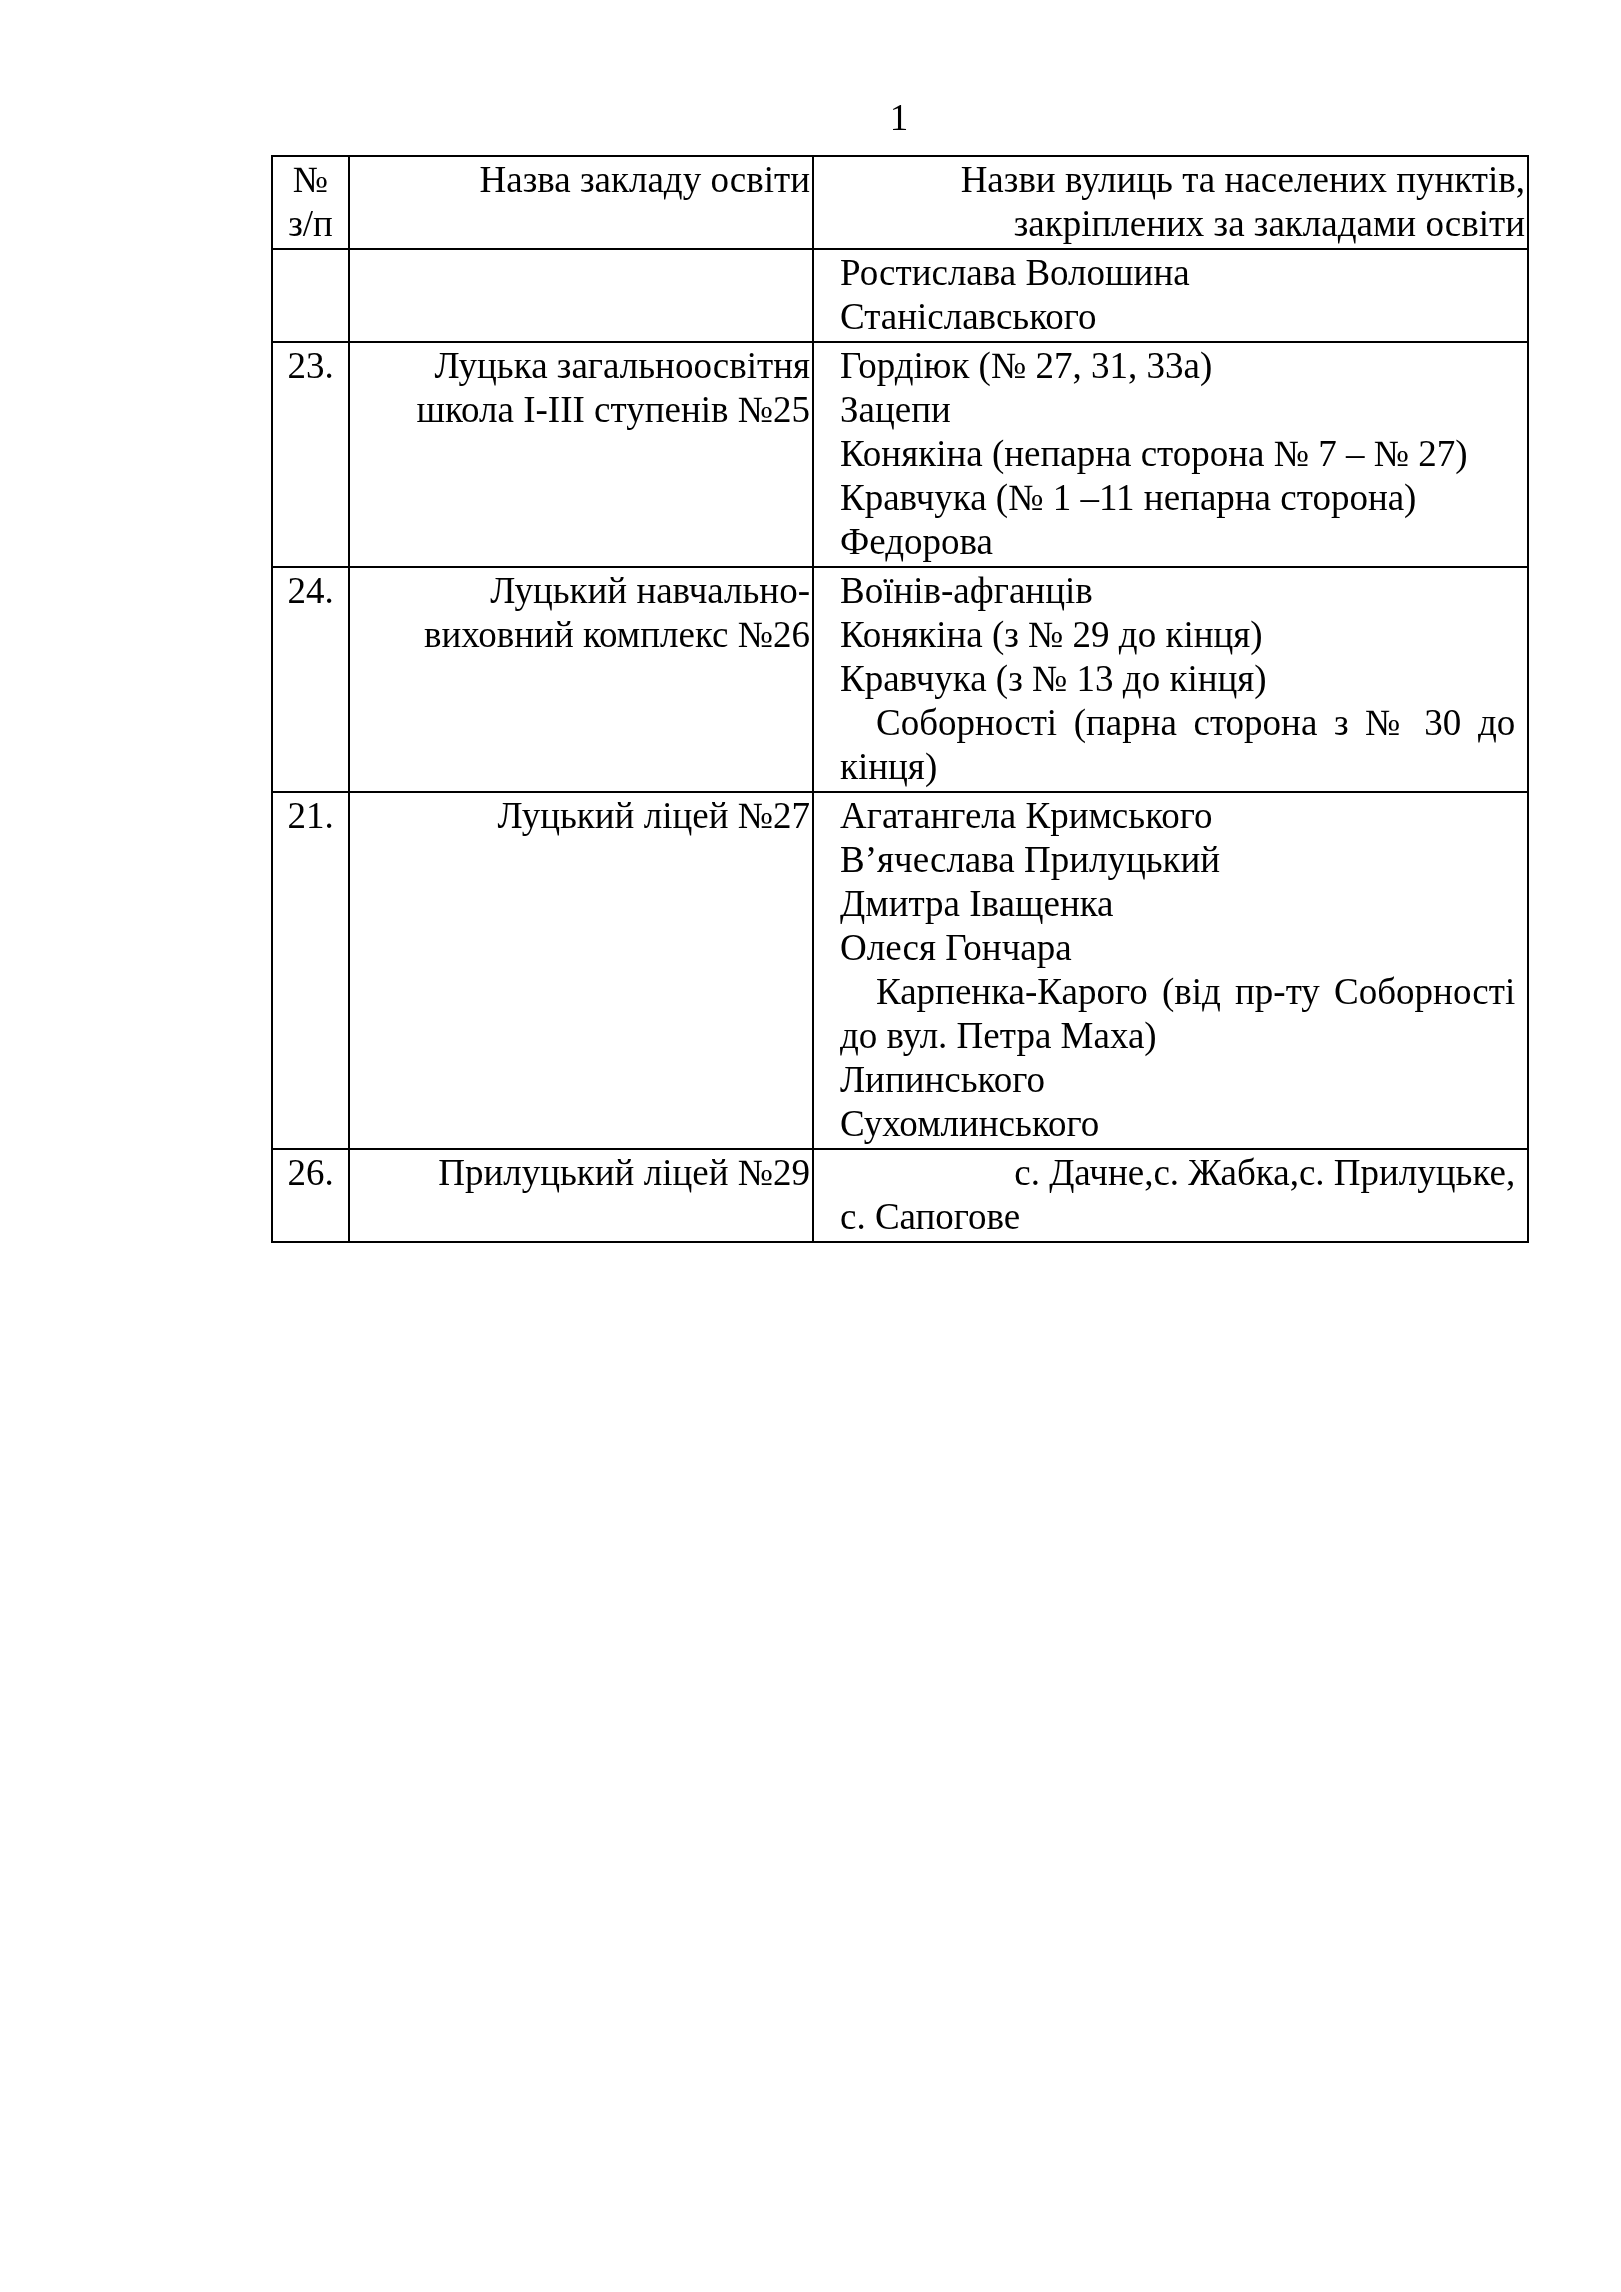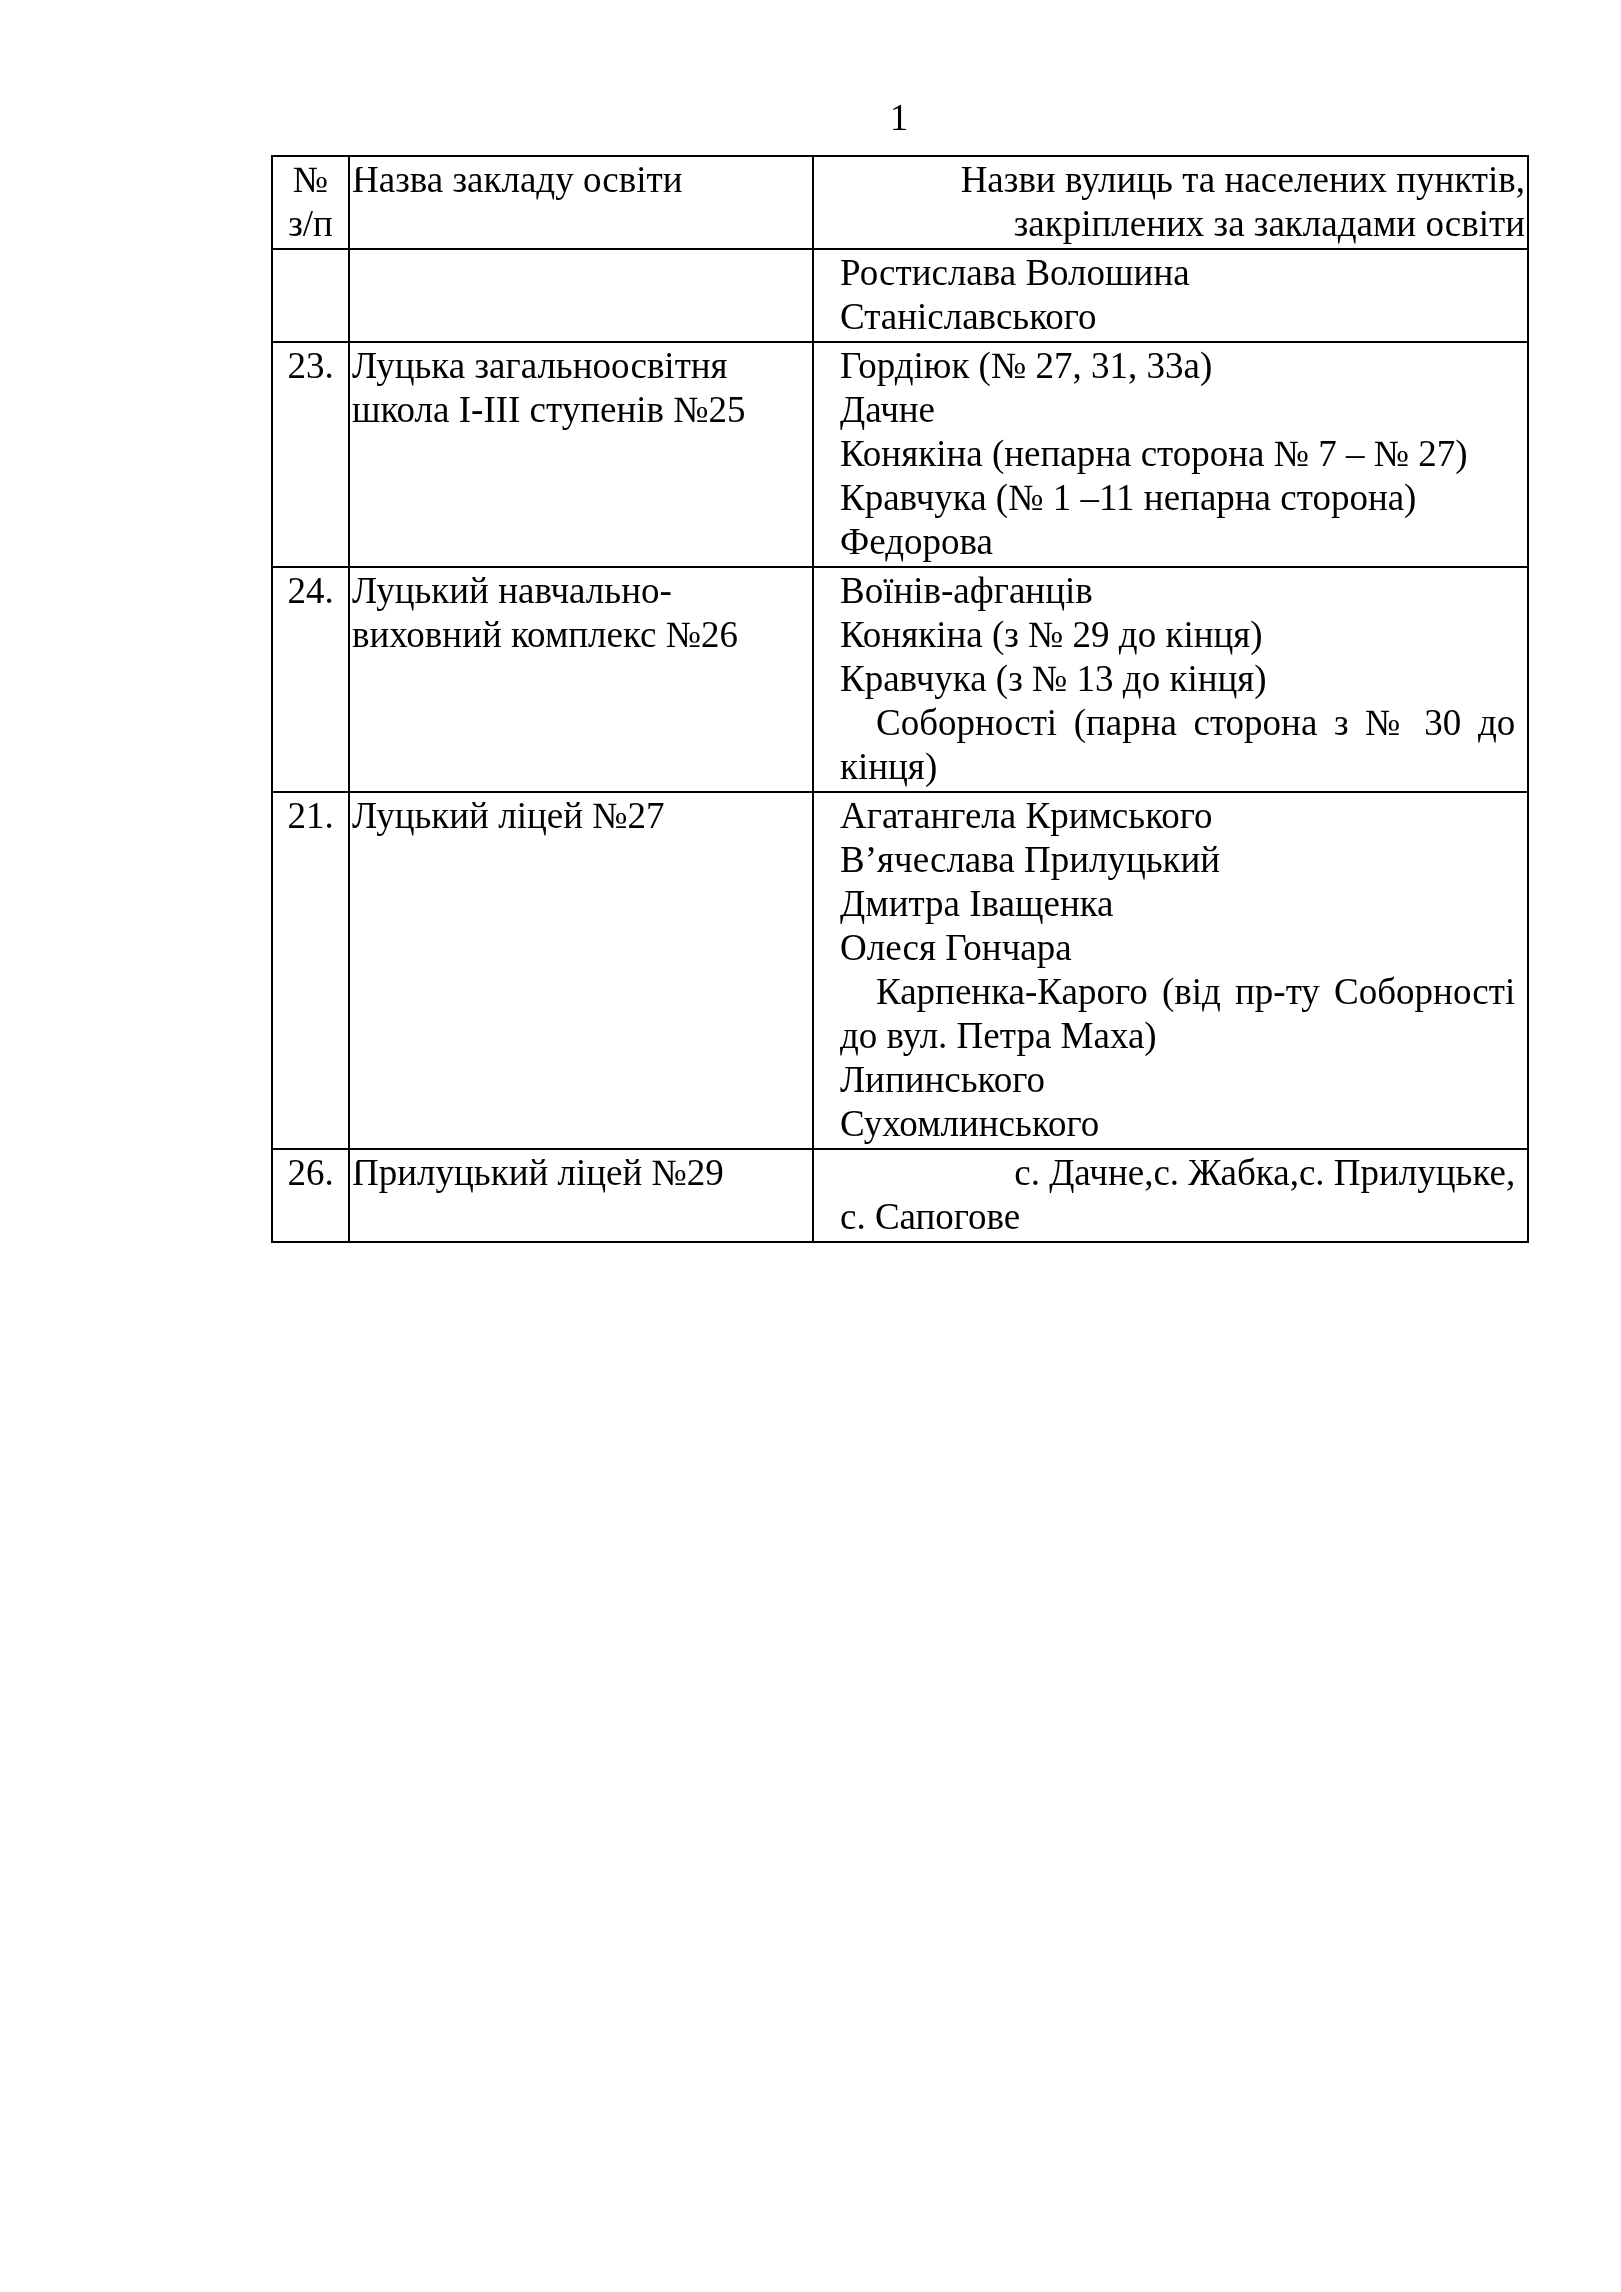--- a/index.html
+++ b/index.html
@@ -39,21 +39,21 @@
     font-weight: normal;
     font-size: 37px;
     line-height: 44px;
     padding: 1px 2px 2px 2px;
     overflow: hidden;
   }
   .doc-table col.w1 { width: 77px; }
   .doc-table col.w2 { width: 464px; }
   .doc-table col.w3 { width: 715px; }
   th.c1, td.c1 { text-align: center; }
-  th.c2, td.c2 { text-align: left; border-radius: 29px; }
+  th.c2, td.c2 { text-align: right; }
   th.c3 { text-align: right; }
   td.c3 { text-align: left; padding-left: 26px; padding-right: 11.8px; }
   .street { min-height: 44px; }
   .street.justify { text-align: justify; text-align-last: justify; margin-left: 36px; }
   .street.spread { display: flex; justify-content: flex-end; }
 </style>
 </head>
 <body>
 
 <div class="page">
@@ -91,21 +91,21 @@
           </td>
         </tr>
         <tr>
           <td class="c1">23.</td>
           <td class="c2">
             <div>Луцька загальноосвітня</div>
             <div>школа І-ІІІ ступенів №25</div>
           </td>
           <td class="c3">
             <div class="street">Гордіюк (№ 27, 31, 33а)</div>
-            <div class="street">Дачне</div>
+            <div class="street">Зацепи</div>
             <div class="street">Конякіна (непарна сторона № 7 – № 27)</div>
             <div class="street">Кравчука (№ 1 –11 непарна сторона)</div>
             <div class="street">Федорова</div>
           </td>
         </tr>
         <tr>
           <td class="c1">24.</td>
           <td class="c2">
             <div>Луцький навчально-</div>
             <div>виховний комплекс №26</div>

